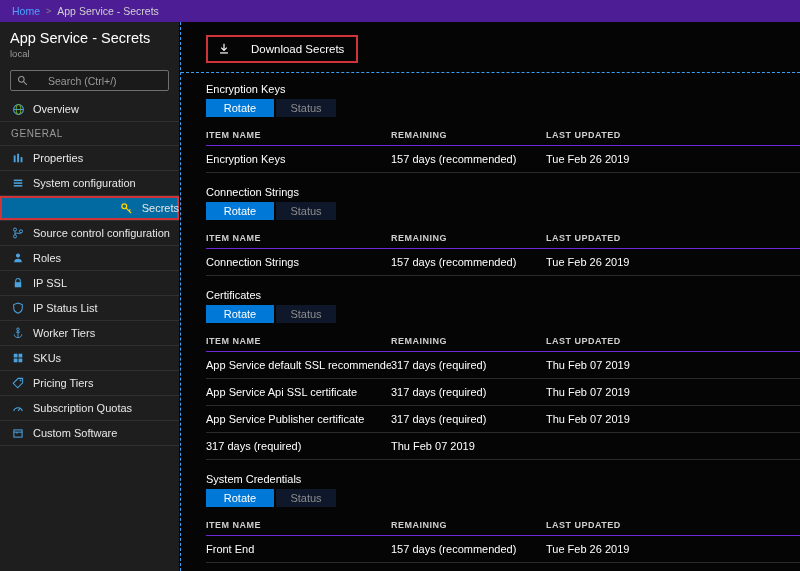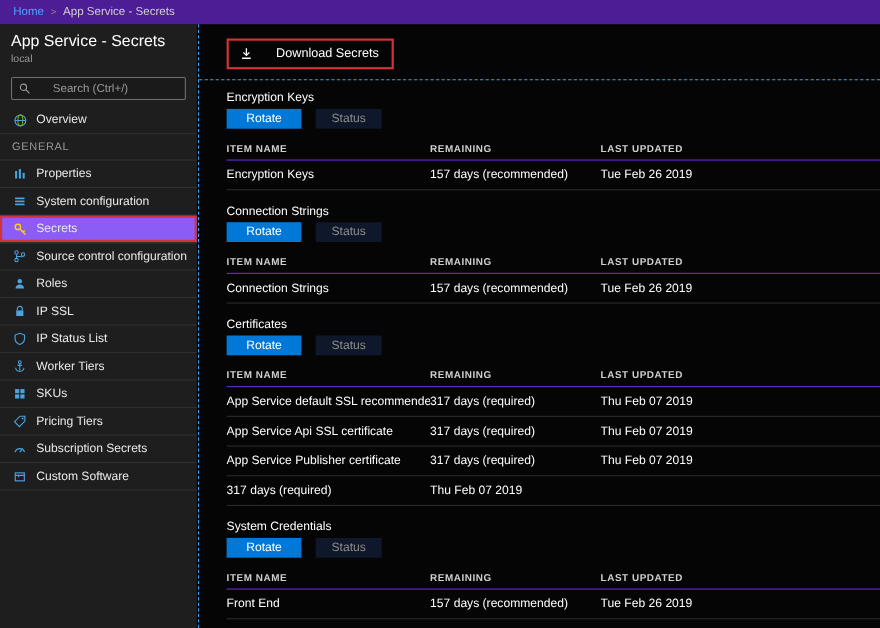--- a/index.html
+++ b/index.html
@@ -26,39 +26,39 @@
   .search-wrap input { flex:1; background:transparent; border:none; outline:none;
                        color:#dddddd; font-size:10.5px; font-family:inherit; min-width:0; }
   .search-wrap input::placeholder { color:#9a9a9a; }
 
   .side-list { margin-top:4px; }
   .side-item { height:25px; display:flex; align-items:center; gap:8px;
                padding-left:11px; font-size:11px; color:#e8e8e8;
                border-bottom:1px solid #303030; cursor:pointer; white-space:nowrap; overflow:hidden; }
   .side-item .ic { width:14px; height:14px; flex:0 0 14px; display:flex;
                    align-items:center; justify-content:center; }
-  .side-item.selected { background:#8b5cf6; box-shadow:inset 0 0 0 2px #d13438; }
+  .side-item.selected { background:#0369a1; box-shadow:inset 0 0 0 2px #d13438;justify-content:flex-end; }
   .side-section { height:24px; display:flex; align-items:center; padding-left:11px;
                   color:#9a9a9a; font-size:10px; letter-spacing:.6px;
                   border-bottom:1px solid #303030; }
 
   
   .main { position:absolute; left:180px; top:22px; right:0; bottom:0;
           background:#050505; border-left:1px dashed #3aa0f3; overflow:hidden; }
   .toolbar { padding:13px 0 9px 25px; }
   .download-btn { display:inline-flex; align-items:center; gap:21px;
                   background:transparent; border:2px solid #d13438;
                   color:#ffffff; font-size:11.5px; font-family:inherit;
                   padding:6px 12px 6px 10px; cursor:pointer; }
   .dashed-sep { border-top:1px dashed #3aa0f3; }
 
   .sections { padding:10px 0 0 25px; }
   section { margin-bottom:13px; }
   .sec-title { color:#ffffff; font-size:11px; margin-bottom:4px; }
-  .btn-row { display:flex; gap:13px; }
+  .btn-row { display:flex; gap:2px; }
   .btn-rotate { background:#0078d7; color:#ffffff; border:none; font-family:inherit;
                 font-size:11px; padding:3px 0; width:68px; cursor:pointer; }
   .btn-status { background:#0f172a; color:#8c8c8c; border:none; font-family:inherit;
                 font-size:11px; padding:3px 0; width:60px; cursor:default; }
 
   .tbl { margin-top:7px; }
   .tr { display:grid; grid-template-columns:185px 155px 1fr; align-items:center; }
   .tr.th { border-bottom:1px solid #6d28d9; }
   .tr.th div { color:#cfcfcf; font-size:9px; font-weight:700; letter-spacing:.5px;
                padding:6px 0 5px 0; }
@@ -215,21 +215,21 @@
       <span>Pricing Tiers</span>
     </div>
 
     <div class="side-item">
       <span class="ic">
         <svg width="12" height="12" viewBox="0 0 14 14">
             <path d="M2 10.5 A5.2 5.2 0 0 1 12 10.5" fill="none" stroke="#4aa3df" stroke-width="1.3"></path>
             <line x1="7" y1="10.5" x2="10" y2="6.8" stroke="#4aa3df" stroke-width="1.3"></line>
           </svg>
       </span>
-      <span>Subscription Secrets</span>
+      <span>Subscription Quotas</span>
     </div>
 
     <div class="side-item">
       <span class="ic">
         <svg width="12" height="12" viewBox="0 0 14 14">
             <rect x="2.2" y="3.4" width="9.6" height="8.4" fill="none" stroke="#4aa3df" stroke-width="1.2"></rect>
             <line x1="2.2" y1="6" x2="11.8" y2="6" stroke="#4aa3df" stroke-width="1.2"></line>
             <line x1="5.8" y1="6" x2="5.8" y2="8" stroke="#4aa3df" stroke-width="1.2"></line>
           </svg>
       </span>

